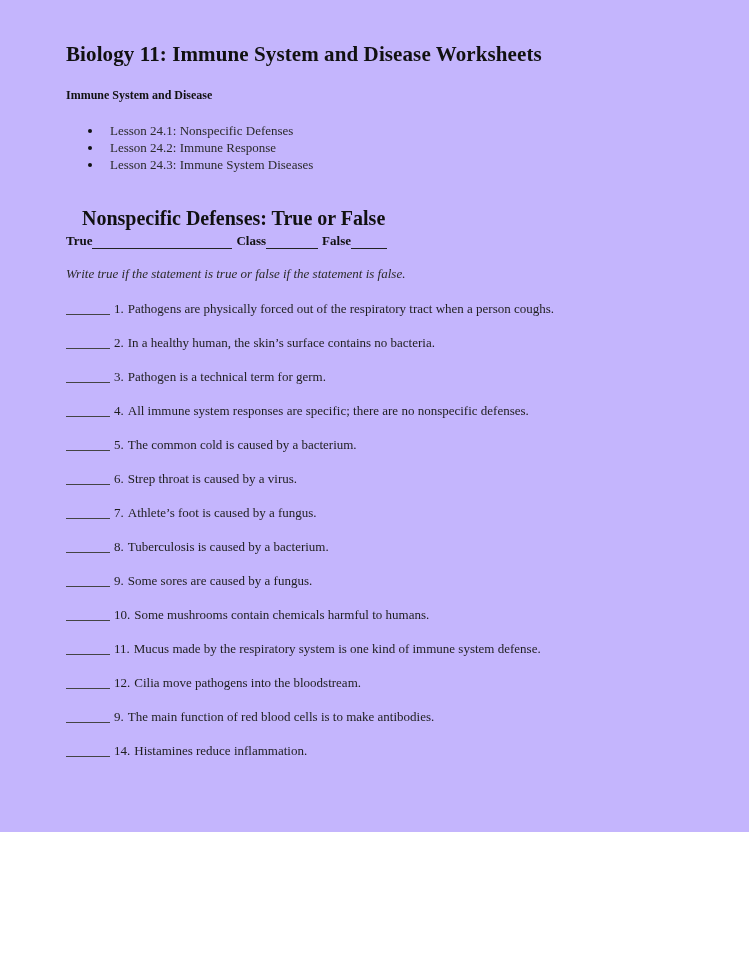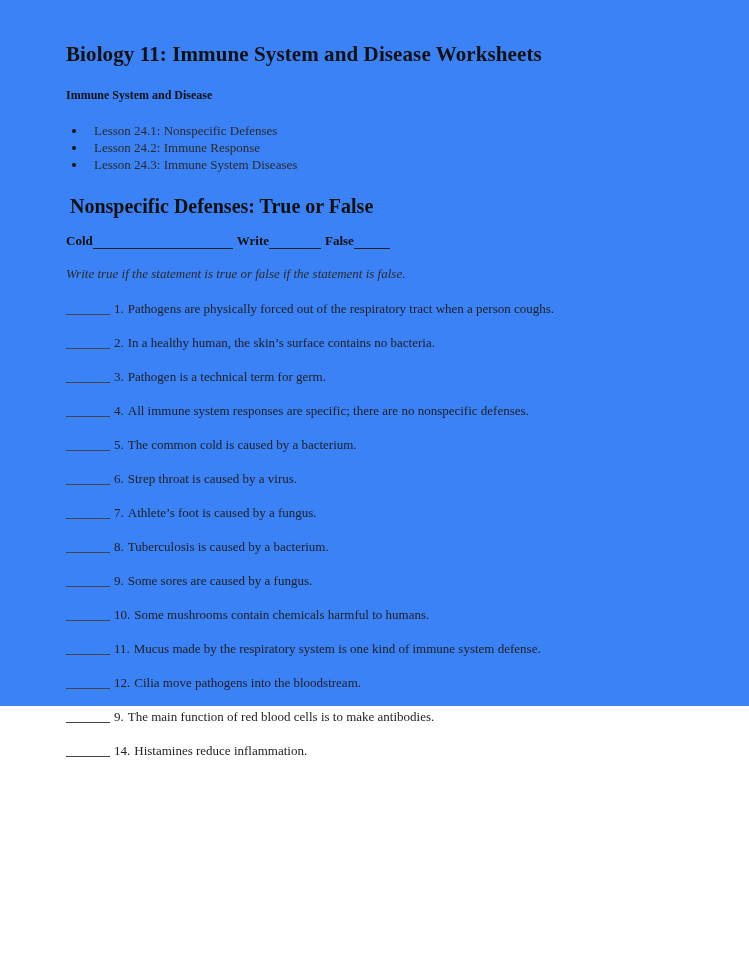--- a/index.html
+++ b/index.html
@@ -11,22 +11,22 @@
       width: 749px;
       height: 970px;
       position: relative;
       overflow: hidden;
       font-family: "Liberation Serif", "DejaVu Serif", serif;
       color: #1a1a1a;
     }
     .page {
       position: absolute;
       left: 0; top: 0;
-      width: 749px; height: 706px;
-      background: #3b82f6;
+      width: 749px; height: 832px;
+      background: #c4b5fd;
     }
     .doc-title {
       position: absolute;
       left: 66px;
       top: 42px;
       font-size: 21px;
       font-weight: bold;
       color: #111;
       margin: 0;
       white-space: nowrap;
@@ -37,21 +37,21 @@
       left: 66px;
       top: 88px;
       font-size: 12px;
       font-weight: bold;
       color: #111;
       margin: 0;
       white-space: nowrap;
     }
     .lesson-list {
       position: absolute;
-      left: 50px;
+      left: 66px;
       top: 122px;
       margin: 0;
       padding: 0;
       list-style: none;
     }
     .lesson-list li {
       position: relative;
       font-size: 13px;
       line-height: 17px;
       height: 17px;
@@ -68,21 +68,21 @@
       border-radius: 50%;
       background: #111;
     }
     .quiz-title {
       position: absolute;
       left: 66px;
       top: 191px;
       font-size: 20px;
       font-weight: bold;
       color: #111;
-      margin: 4px;
+      margin: 16px;
       white-space: nowrap;
     }
     .info-line {
       position: absolute;
       left: 66px;
       top: 233px;
       font-size: 13px;
       font-weight: bold;
       color: #111;
       white-space: nowrap;
@@ -145,23 +145,23 @@
 
   <ul class="lesson-list">
     <li><span class="bullet"></span><span>Lesson 24.1: Nonspecific Defenses</span></li>
     <li><span class="bullet"></span><span>Lesson 24.2: Immune Response</span></li>
     <li><span class="bullet"></span><span>Lesson 24.3: Immune System Diseases</span></li>
   </ul>
 
   <h2 class="quiz-title">Nonspecific Defenses: True or False</h2>
 
   <div class="info-line">
-    <span class="field-label">Cold</span>
+    <span class="field-label">True</span>
     <span class="blank blank-name"></span>
-    <span class="field-label">Write</span>
+    <span class="field-label">Class</span>
     <span class="blank blank-class"></span>
     <span class="field-label">False</span>
     <span class="blank blank-date"></span>
   </div>
 
   <div class="instructions">Write true if the statement is true or false if the statement is false.</div>
 
   <ul class="questions">
     <li>
         <span class="answer-blank"></span>

